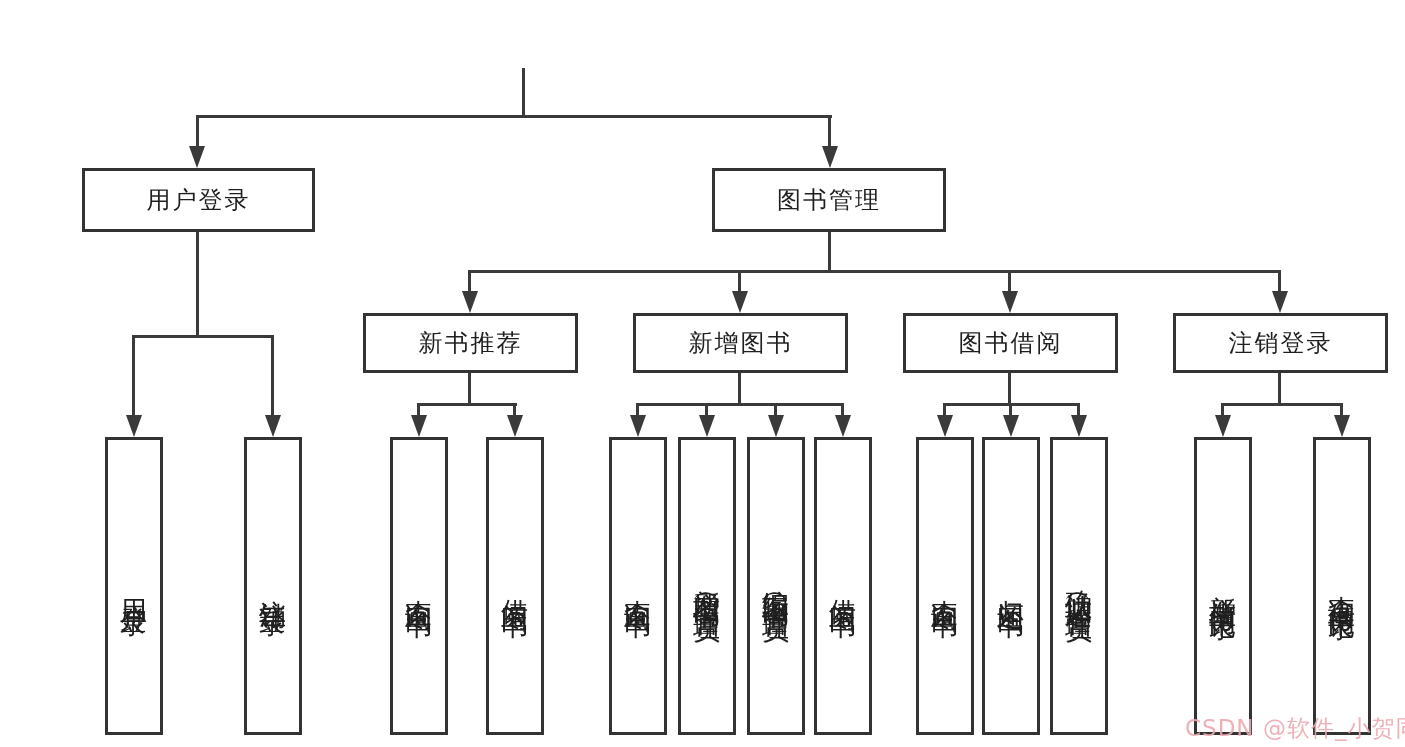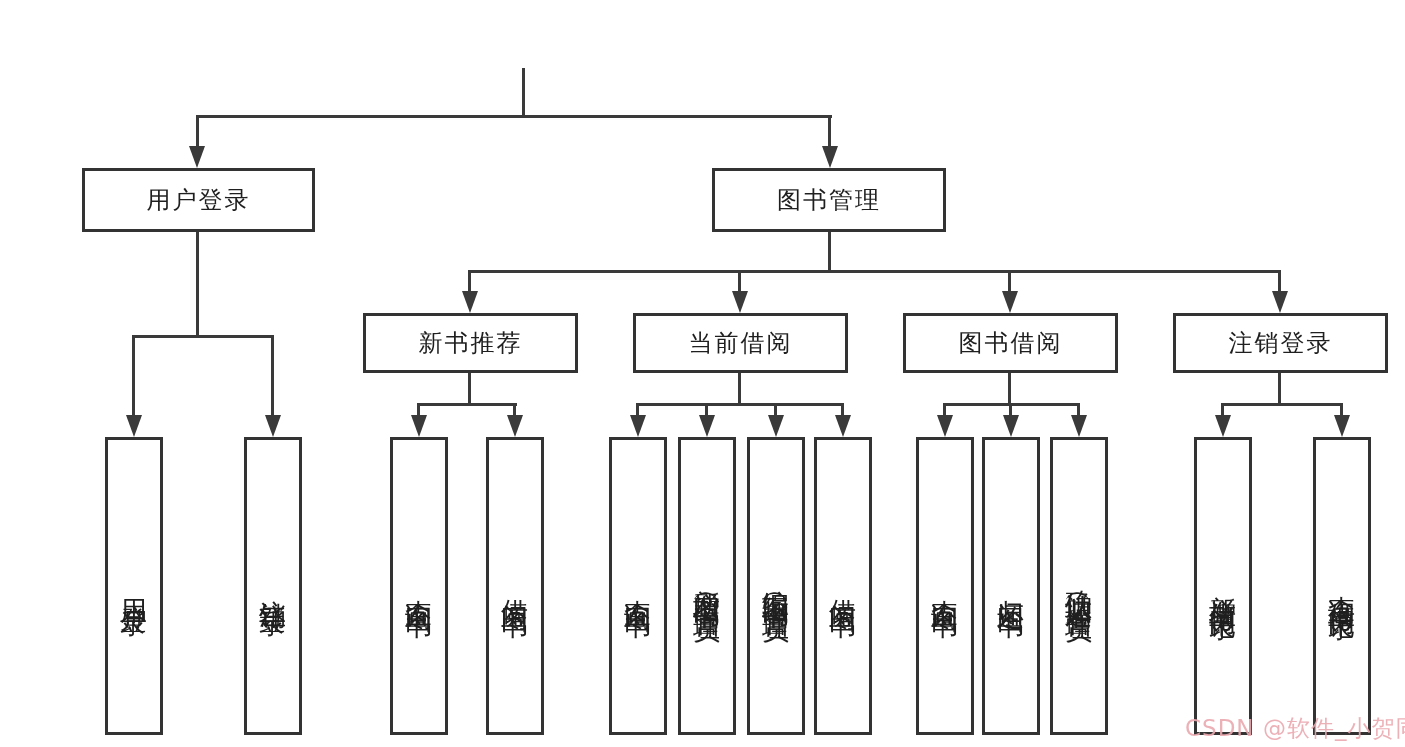--- a/index.html
+++ b/index.html
@@ -113,21 +113,21 @@
   <div class="arrowhead" style="left:732px; top:291px;"></div>
   <div class="vline" style="left:1008px; top:270px; height:25px;"></div>
   <div class="arrowhead" style="left:1002px; top:291px;"></div>
   <div class="vline" style="left:1278px; top:270px; height:25px;"></div>
   <div class="arrowhead" style="left:1272px; top:291px;"></div>
 
   <div class="hbox" style="left:363px; top:313px; width:215px; height:60px;justify-content:center;">
     <span>新书推荐</span>
   </div>
   <div class="hbox" style="left:633px; top:313px; width:215px; height:60px;">
-    <span>当前借阅</span>
+    <span>新增图书</span>
   </div>
   <div class="hbox" style="left:903px; top:313px; width:215px; height:60px;">
     <span>图书借阅</span>
   </div>
   <div class="hbox" style="left:1173px; top:313px; width:215px; height:60px;">
     <span>注销登录</span>
   </div>
 
   <div class="vline" style="left:468px; top:373px; height:33px;"></div>
   <div class="hline" style="left:418px; top:403px; width:99px;"></div>

